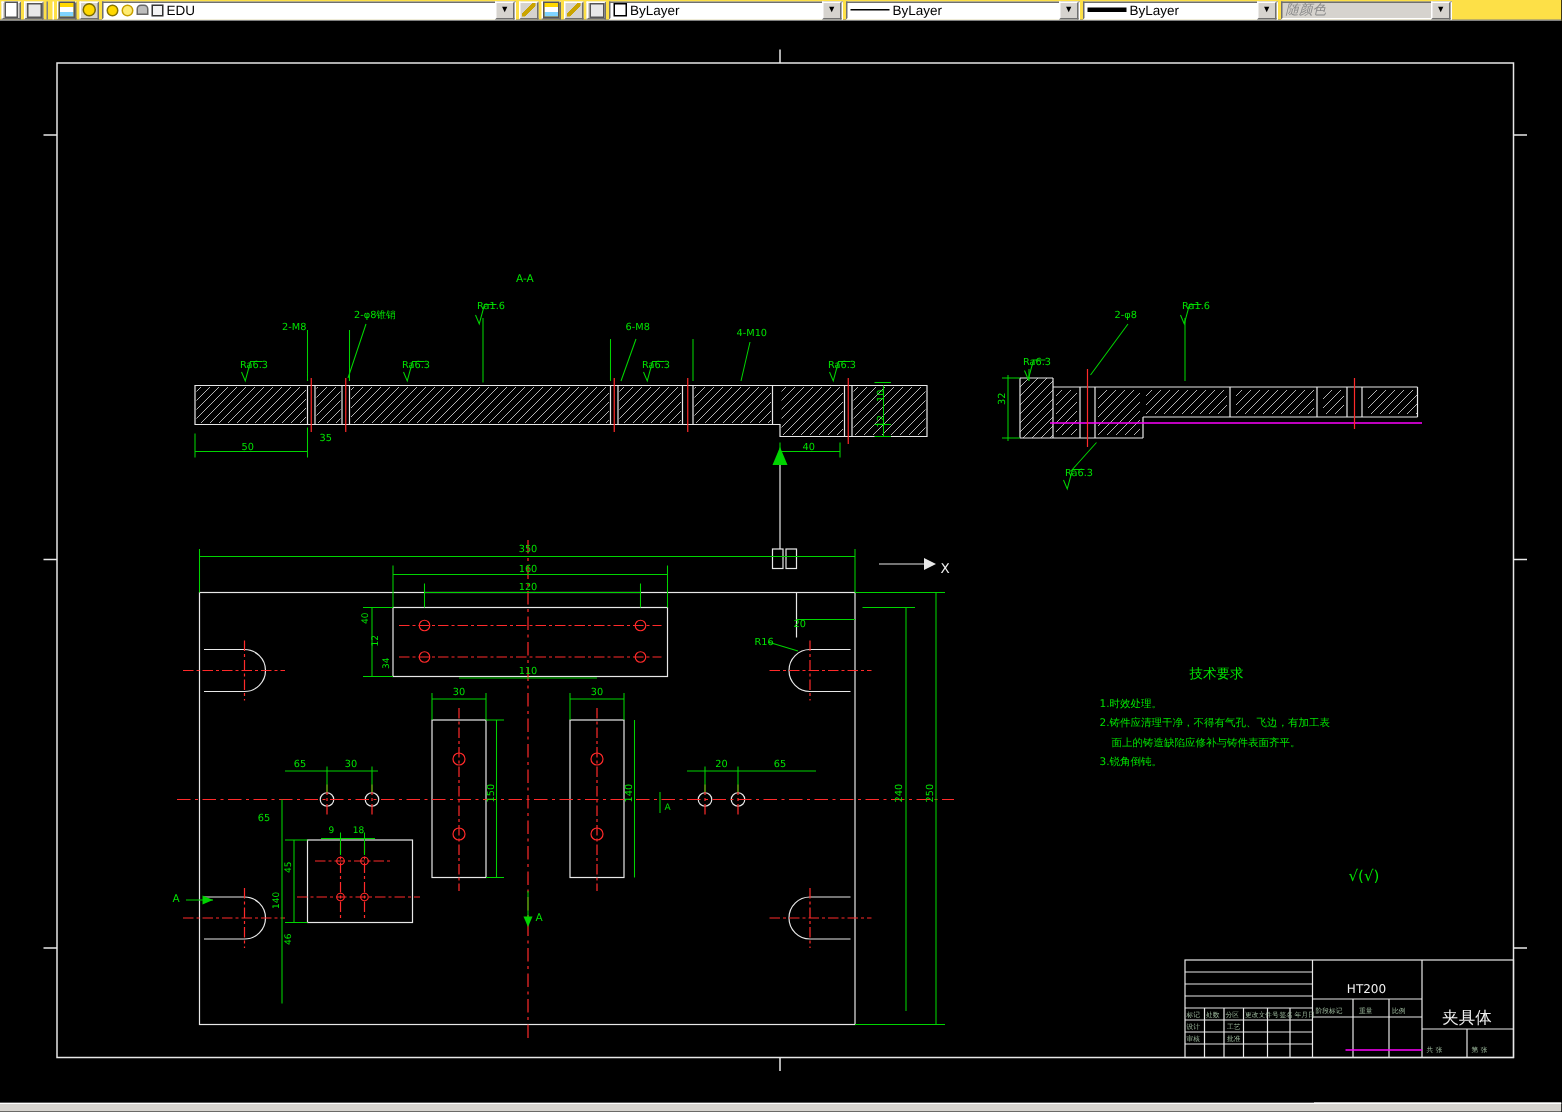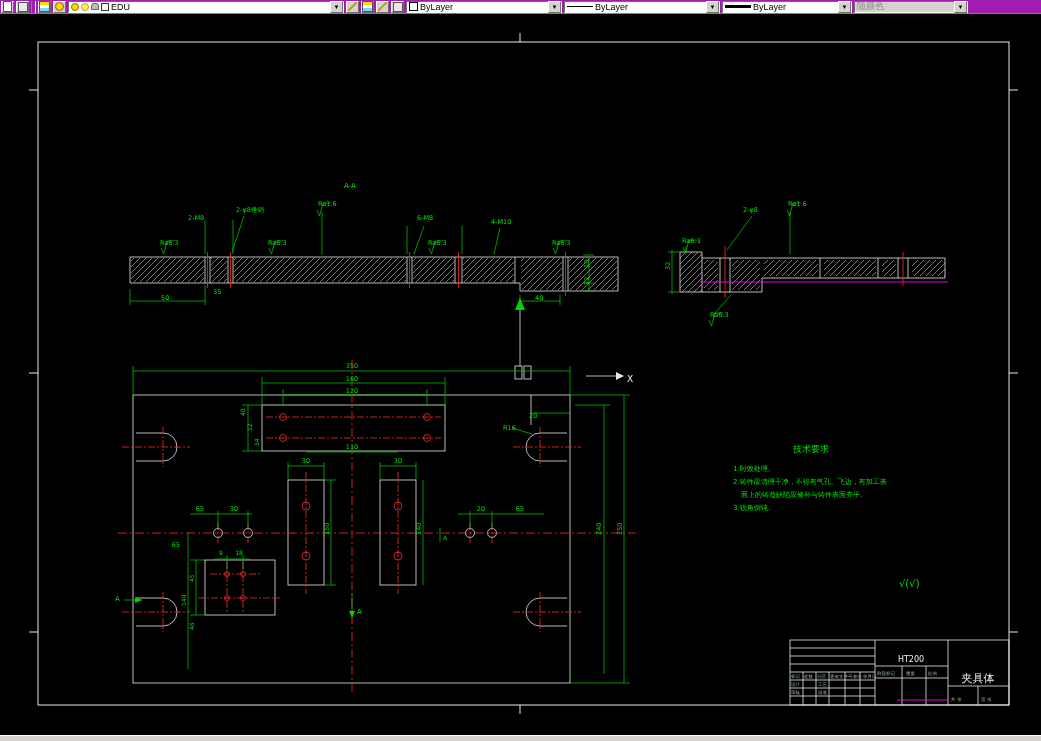--- a/index.html
+++ b/index.html
@@ -1,29 +1,29 @@
 <!DOCTYPE html>
 <html><head>
 <meta charset="utf-8">
 <style>
   html,body{margin:0;padding:0;width:1041px;height:741px;overflow:hidden;background:#000;
             font-family:"Liberation Sans","DejaVu Sans",sans-serif;}
   
-  .toolbar{height:14px;background:#a21caf;display:flex;align-items:center;gap:2px;
+  .toolbar{height:14px;background:#fde047;display:flex;align-items:center;gap:2px;
            padding:0 1px;border-bottom:1px solid #808080;box-sizing:border-box;}
   .tbtn{width:13px;height:12px;background:#d6d3ce;border:1px solid;border-color:#fff #6f6f6f #6f6f6f #fff;
         display:flex;align-items:center;justify-content:center;box-sizing:border-box;flex:none;}
   .sep{width:3px;height:12px;border-left:1px solid #808080;border-right:1px solid #fff;flex:none;}
   .combo{height:12px;background:#fff;border:1px solid;border-color:#6f6f6f #fff #fff #6f6f6f;
          display:flex;align-items:center;font-size:9px;color:#000;box-sizing:border-box;
          padding-left:2px;gap:2px;flex:none;position:relative;}
   .combo .dd{margin-left:auto;width:11px;height:10px;background:#d6d3ce;
              border:1px solid;border-color:#fff #6f6f6f #6f6f6f #fff;font-size:6px;line-height:10px;
              text-align:center;color:#000;flex:none;}
-  .combo.disabled{background:#d6d3ce;color:#8a8a8a;}
+  .combo.disabled{background:#d6d3ce;color:#8a8a8a;font-style:italic;}
   .ic-page{width:7px;height:9px;background:#fff;border:1px solid #555;}
   .ic-layers{width:9px;height:9px;background:linear-gradient(#ffd800 0 3px,#fff 3px 6px,#7fd4ff 6px 9px);border:1px solid #555;}
   .ic-bulb{width:7px;height:7px;border-radius:50%;background:#ffd800;border:1px solid #7a6a00;}
   .ic-wand{width:9px;height:9px;background:linear-gradient(135deg,transparent 40%,#caa400 40% 60%,transparent 60%);}
   .ic-sheet{width:8px;height:8px;background:#e8e8e8;border:1px solid #555;}
   .mini{display:inline-block;flex:none;}
   .m-bulb{width:6px;height:6px;border-radius:50%;background:#ffd800;border:1px solid #8a7500;}
   .m-sun{width:6px;height:6px;border-radius:50%;background:#ffec70;border:1px solid #c8a000;}
   .m-lock{width:6px;height:5px;background:#bdbdbd;border:1px solid #666;border-top-left-radius:3px;border-top-right-radius:3px;}
   .m-swatch{width:6px;height:6px;background:#f4f4f4;border:1px solid #333;}

